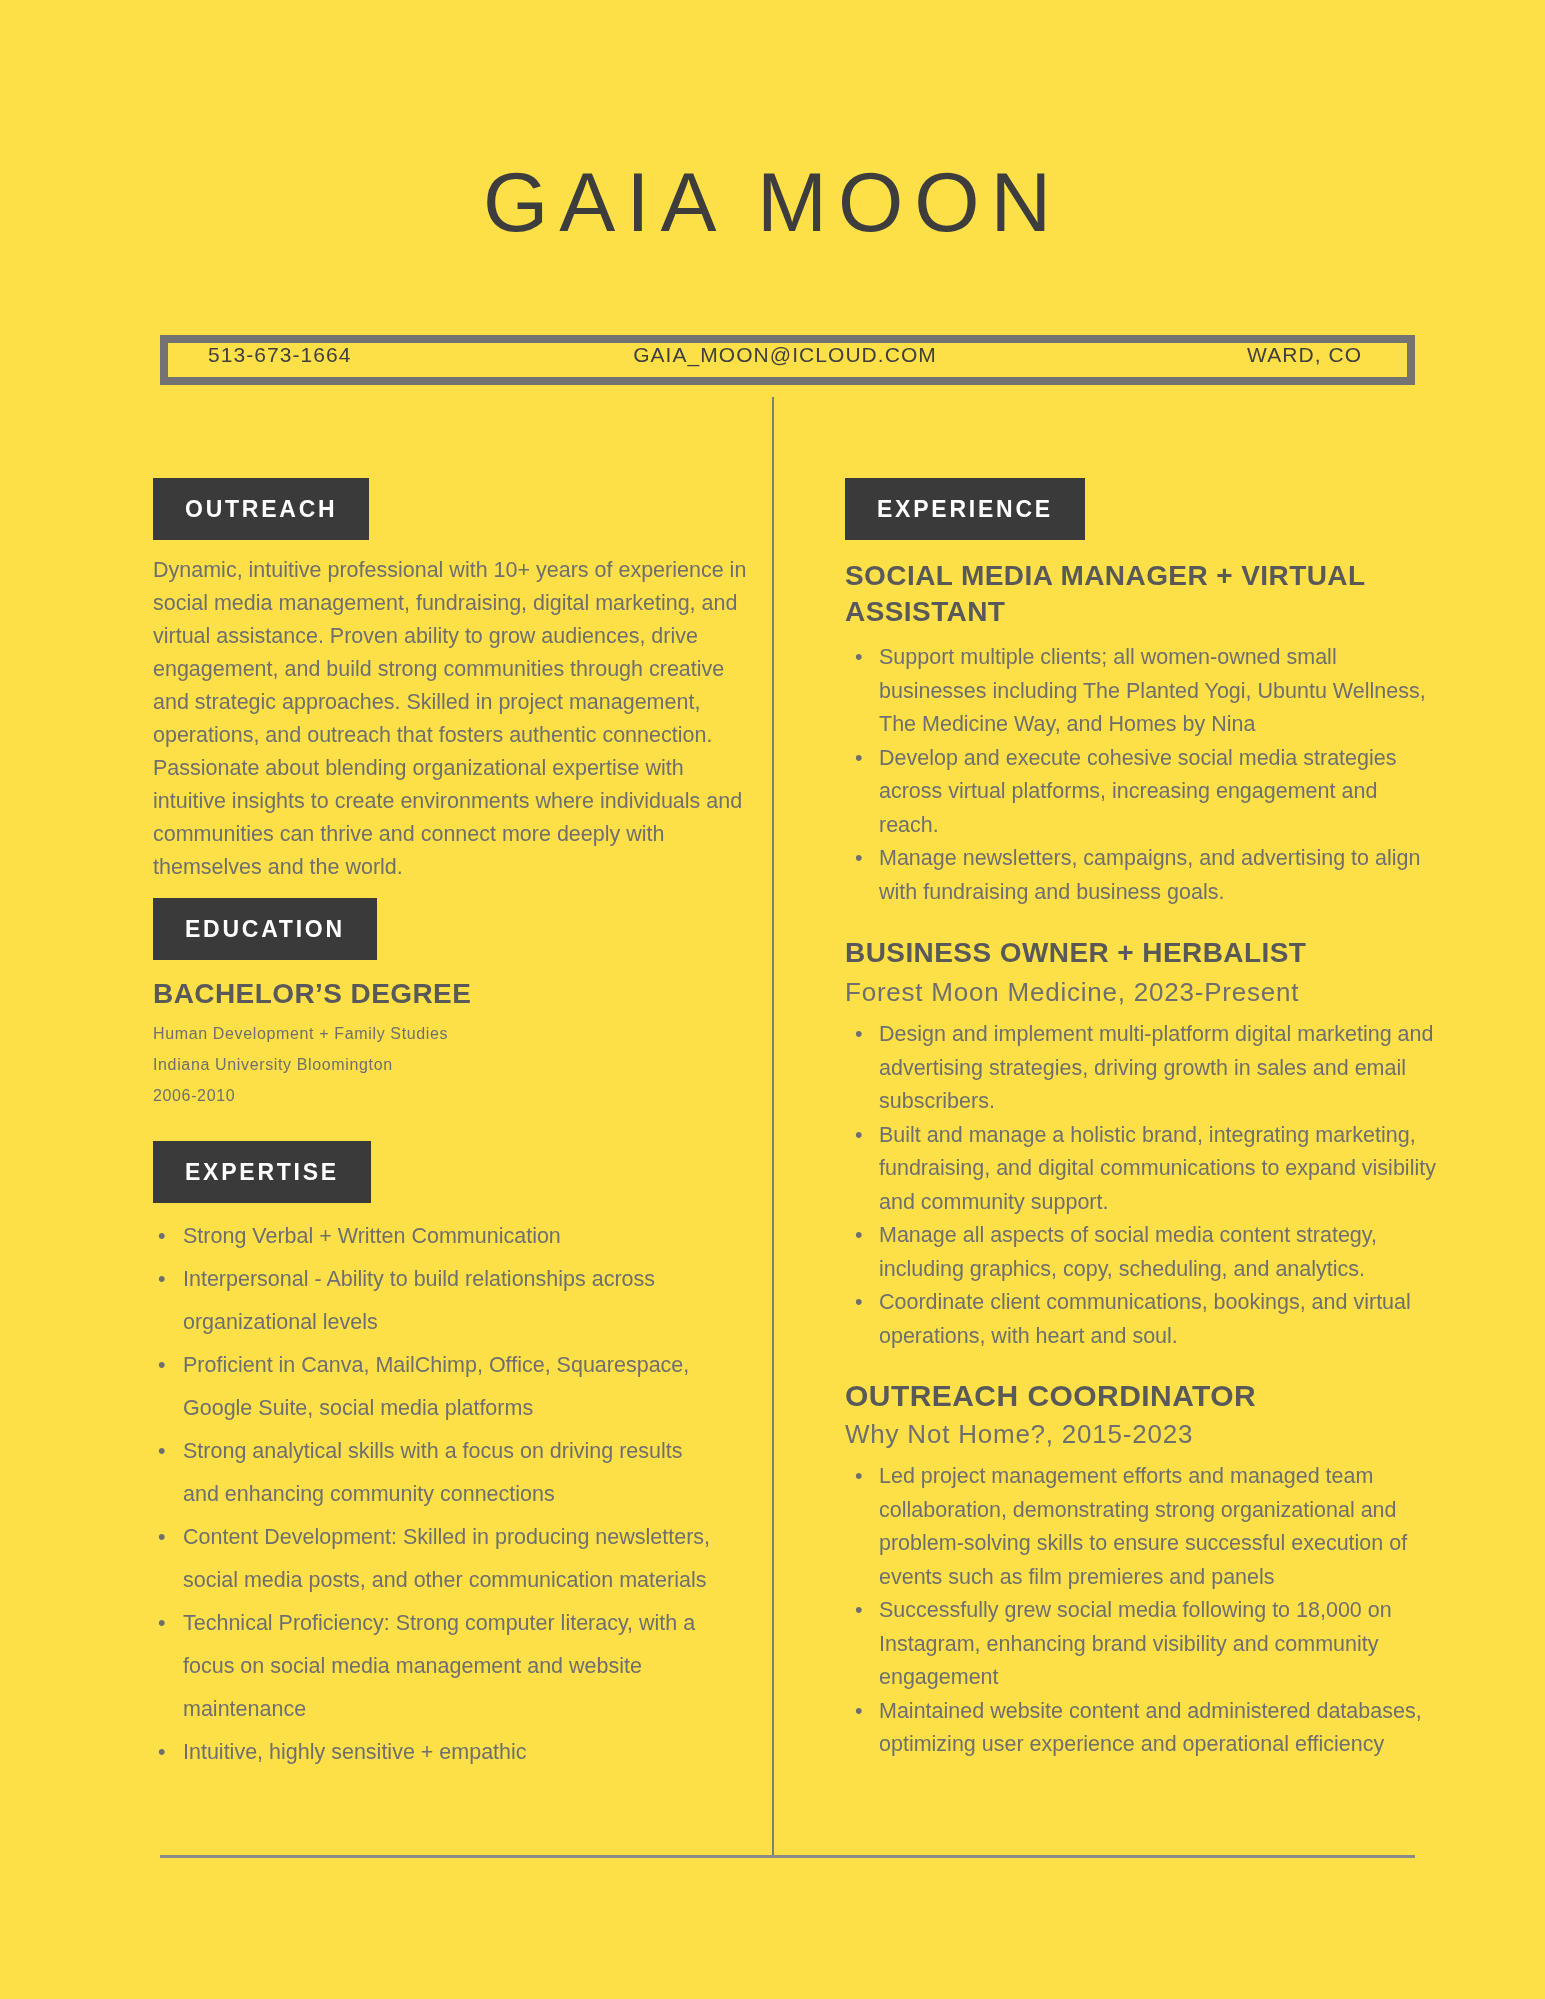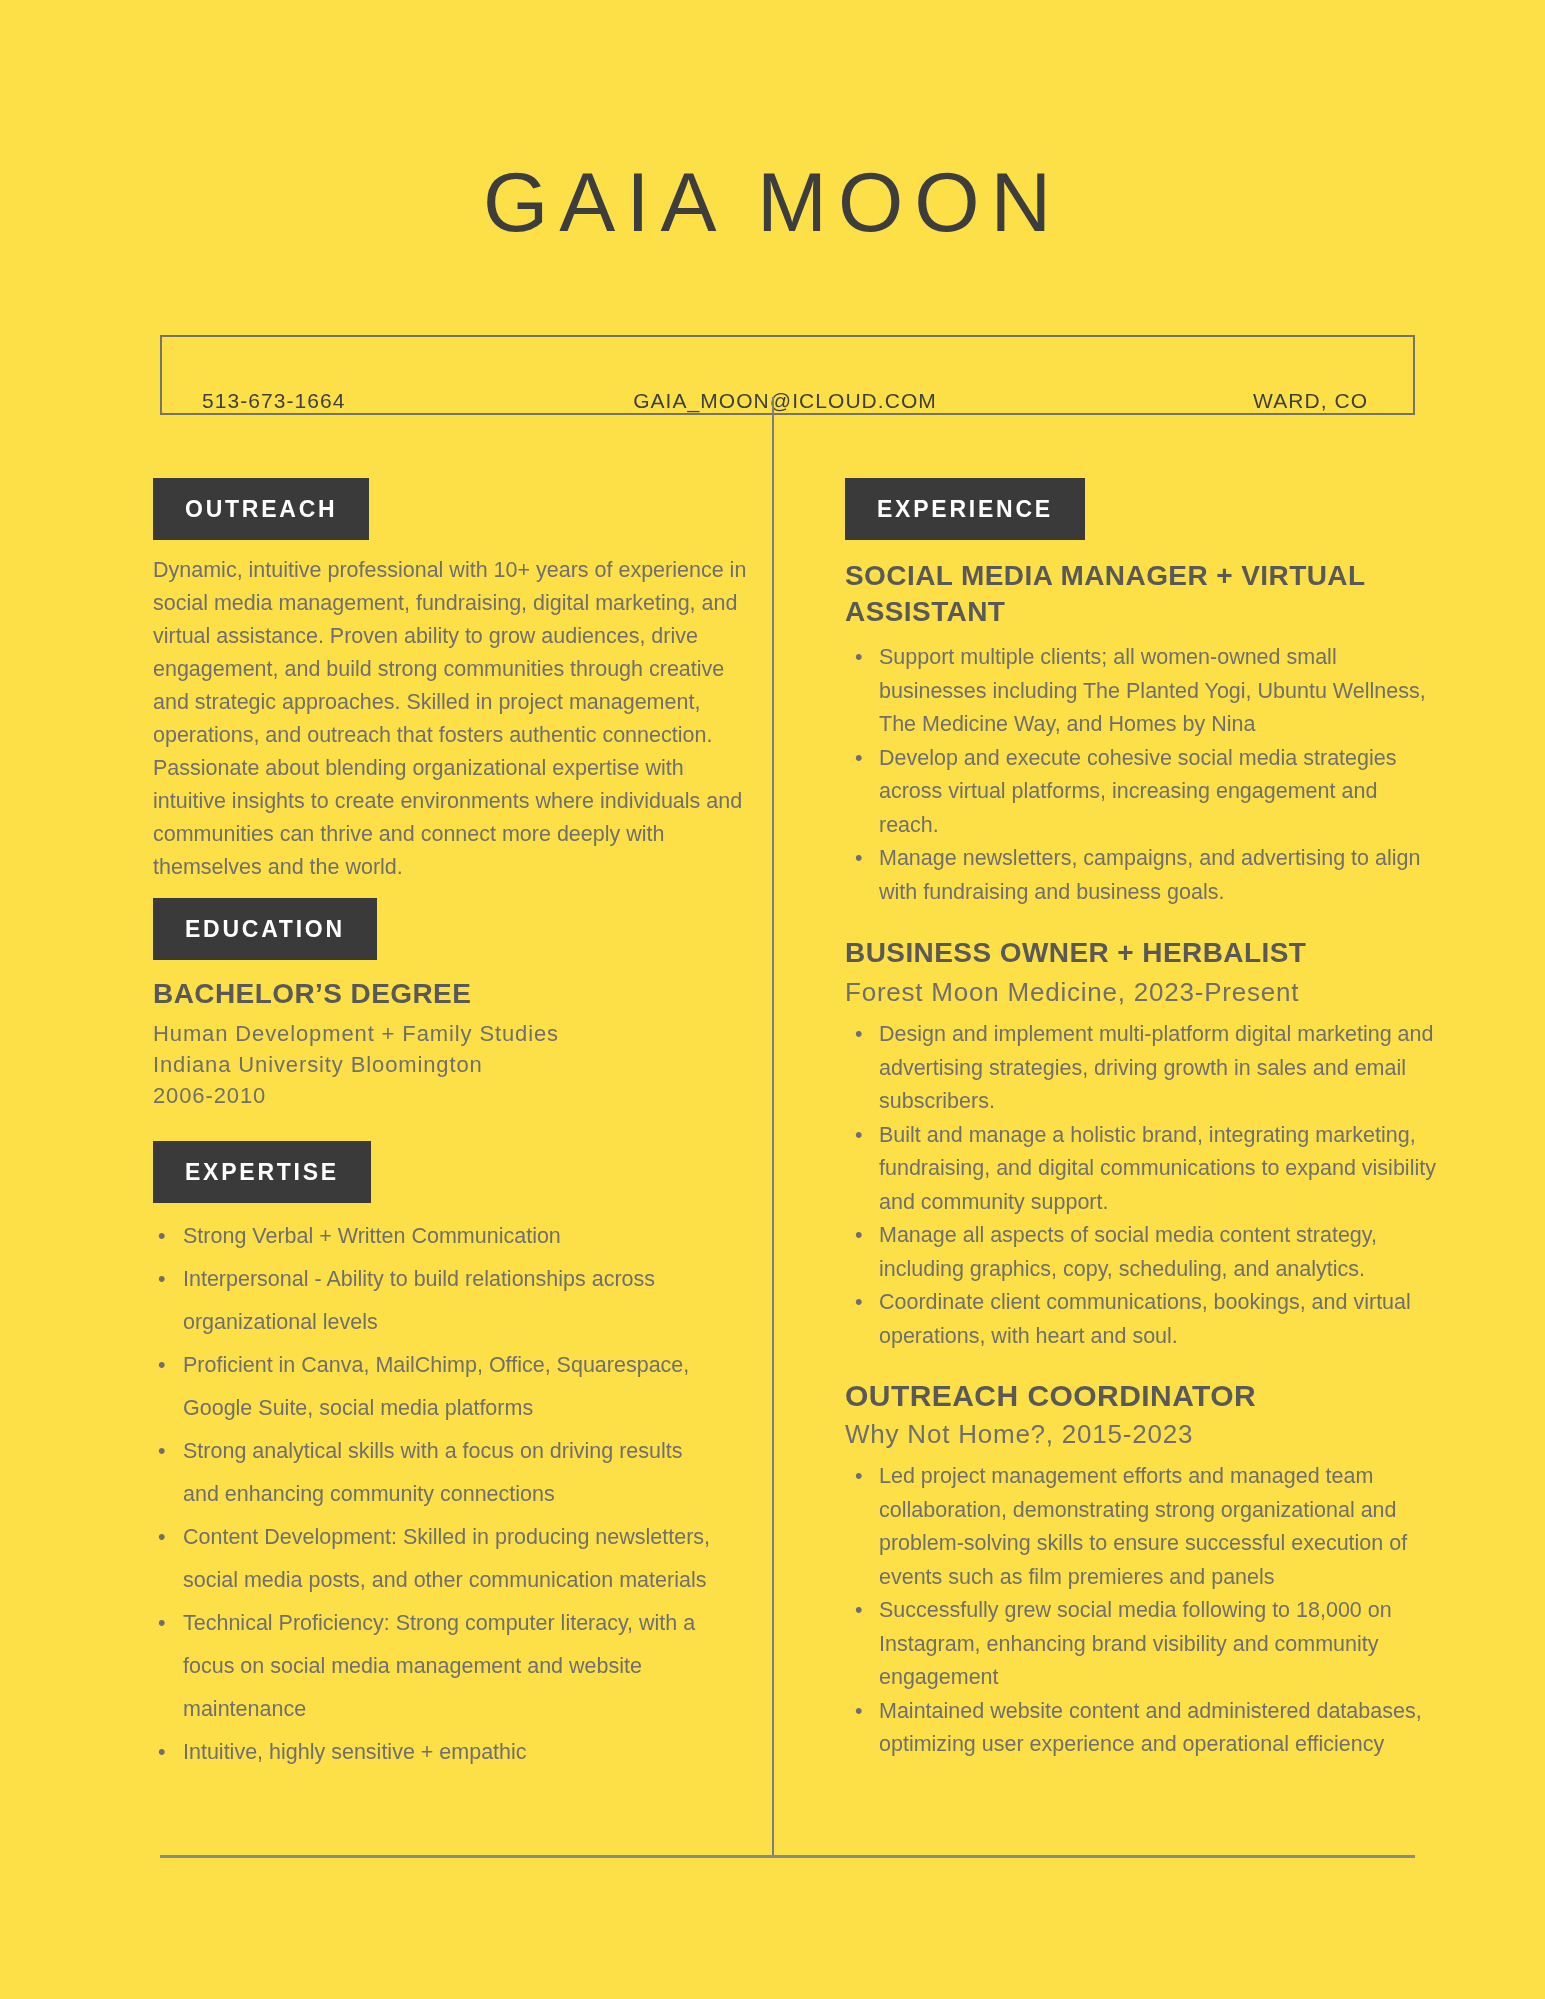--- a/index.html
+++ b/index.html
@@ -21,25 +21,25 @@
     line-height: 104px;
     font-weight: 400;
     letter-spacing: 0.13em;
     color: #3d3d3d;
     white-space: nowrap;
   }
 
   .contact-bar {
     position: absolute;
     top: 335px; left: 160px;
-    width: 1255px; height: 80px;
+    width: 1255px; height: 50px;
     box-sizing: border-box;
-    border: 2px solid #737373;
+    border: 8px solid #737373;
     display: flex;
-    align-items: flex-end;
+    align-items: flex-start;
     font-size: 21px;
     letter-spacing: 0.05em;
     color: #3f3f3f;
   }
   .contact-bar .cell { flex: 1; }
   .contact-phone    { text-align: left;  padding-left: 40px; }
   .contact-email    { text-align: center; }
   .contact-location { text-align: right; padding-right: 45px; }
 
   
@@ -83,21 +83,21 @@
   .degree-title {
     margin: 18px 0 0 0;
     font-size: 28px;
     line-height: 32px;
     font-weight: bold;
     letter-spacing: 0.015em;
     color: #595959;
   }
   .degree-details {
     margin-top: 8px;
-    font-size: 22px;
+    font-size: 16px;
     line-height: 31px;
     letter-spacing: 0.04em;
     color: #6f6f6f;
   }
   .expertise-tag-wrap { margin-top: 30px; }
   ul.expertise-list {
     list-style: none;
     margin: 12px 0 0 0;
     padding: 0;
     font-size: 21.5px;

